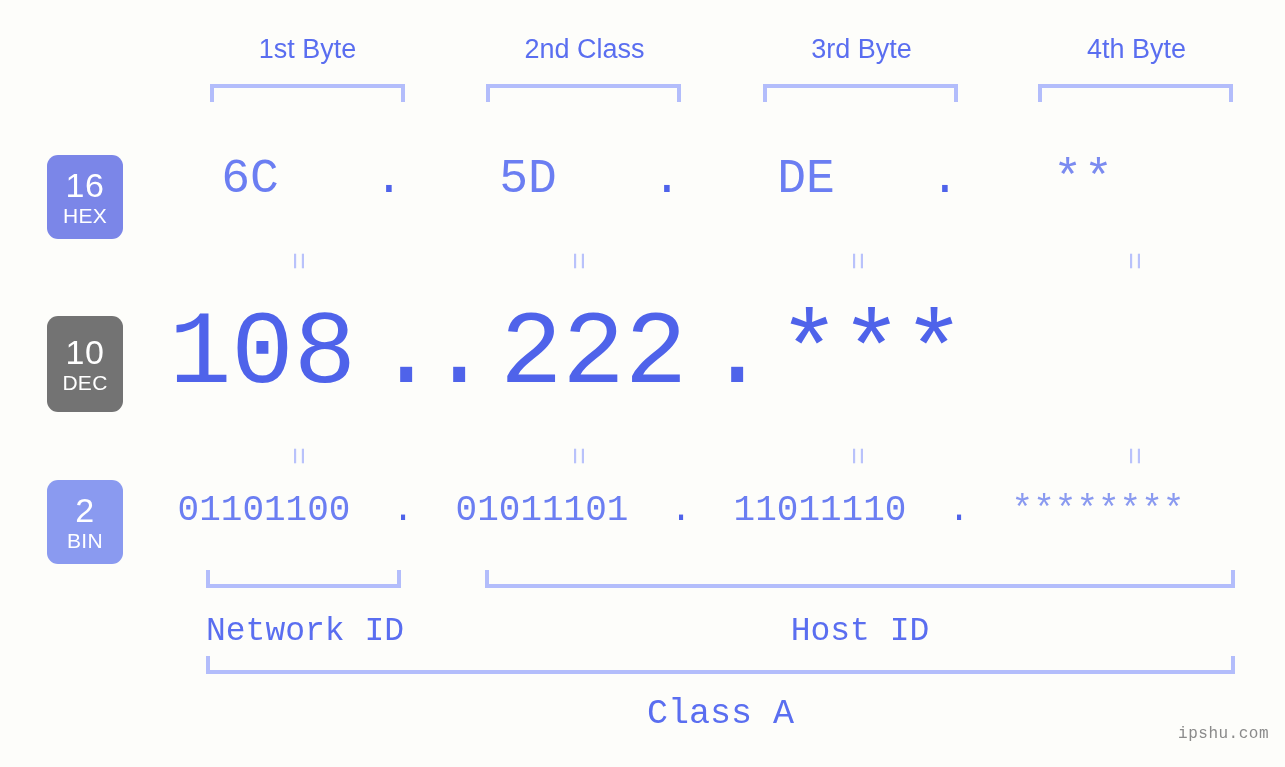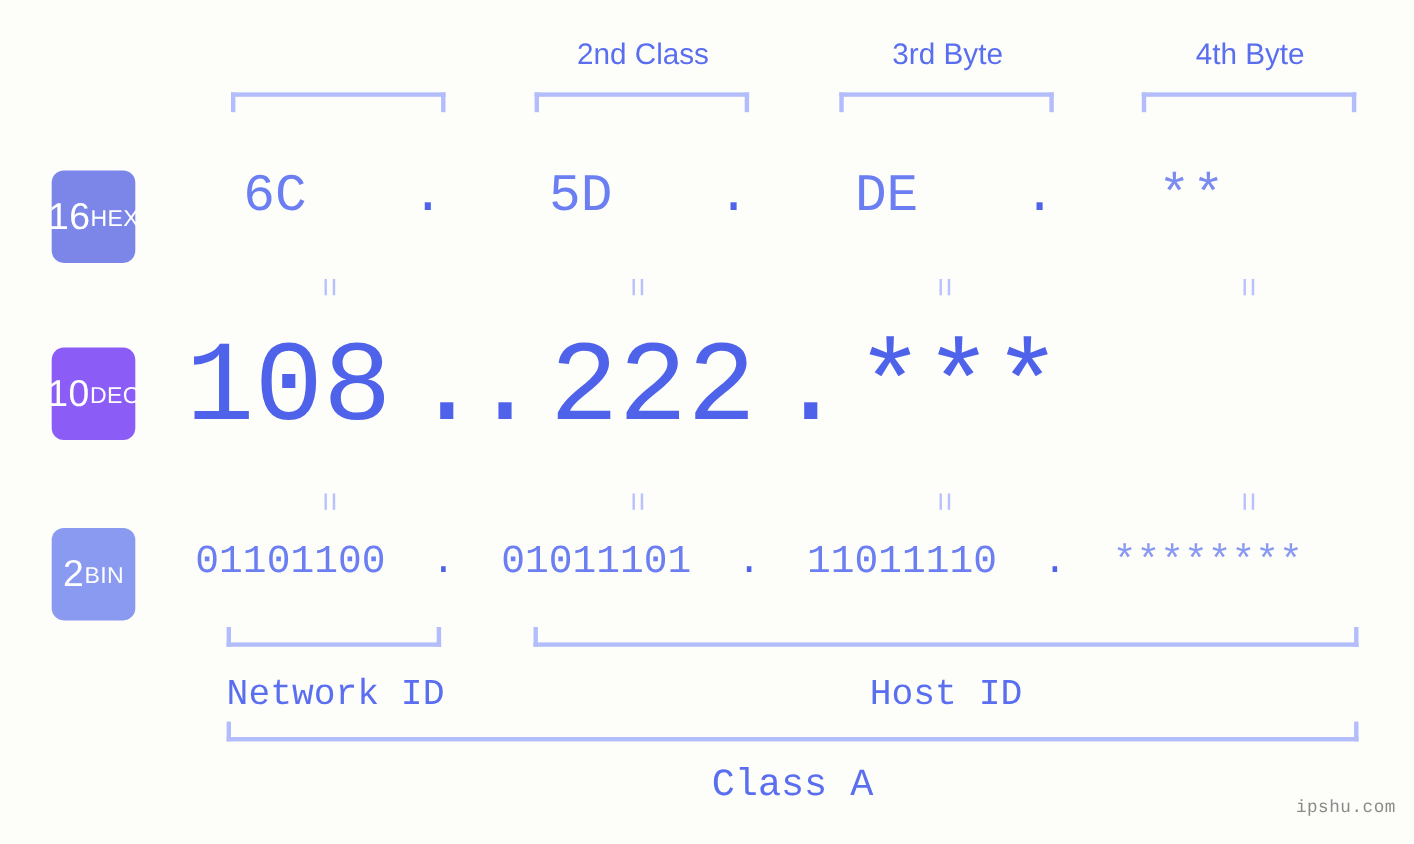--- a/index.html
+++ b/index.html
@@ -51,39 +51,39 @@
   }
 
   
   .badge {
     position: absolute;
     left: 47px;
     width: 76px;
     border-radius: 11px;
     color: #ffffff;
     display: flex;
-    flex-direction: row;
+    flex-direction: column;
     align-items: center;
     justify-content: center;
     font-family: "Liberation Sans", sans-serif;
     line-height: 1;
   }
   .badge .num {
     font-size: 34px;
     font-weight: 400;
     letter-spacing: 0.5px;
   }
   .badge .sub {
     font-size: 21px;
     font-weight: 400;
     margin-top: 3px;
     letter-spacing: 0.3px;
   }
   #badge-hex { top: 155px; height: 84px; background: #7b86e8; }
-  #badge-dec { top: 316px; height: 84px; background: #8b5cf6; }
+  #badge-dec { top: 316px; height: 96px; background: #737373; }
   #badge-bin { top: 480px; height: 84px; background: #8a9af0; }
 
   
   .value-row {
     position: absolute;
     left: 150px;
     width: 1135px;
     display: flex;
     align-items: baseline;
     font-family: "Liberation Mono", monospace;
@@ -165,20 +165,21 @@
     font-size: 16px;
     color: #8a8a8a;
     letter-spacing: 0.5px;
   }
 </style>
 </head>
 <body>
 
 <div id="stage">
 
+  <div class="byte-label" style="left:210px;width:195px;">1st Byte</div>
   <div class="byte-label" style="left:487px;width:195px;">2nd Class</div>
   <div class="byte-label" style="left:764px;width:195px;">3rd Byte</div>
   <div class="byte-label" style="left:1039px;width:195px;">4th Byte</div>
 
   <div class="bracket-top" style="left:210px; top:84px; width:195px;"></div>
   <div class="bracket-top" style="left:486px; top:84px; width:195px;"></div>
   <div class="bracket-top" style="left:763px; top:84px; width:195px;"></div>
   <div class="bracket-top" style="left:1038px; top:84px; width:195px;"></div>
 
   <div class="badge" id="badge-hex">

